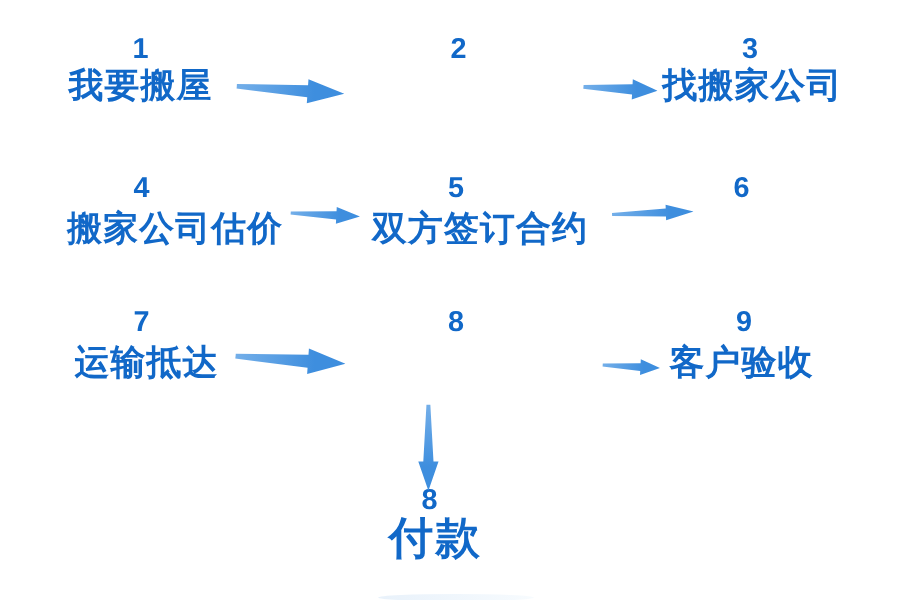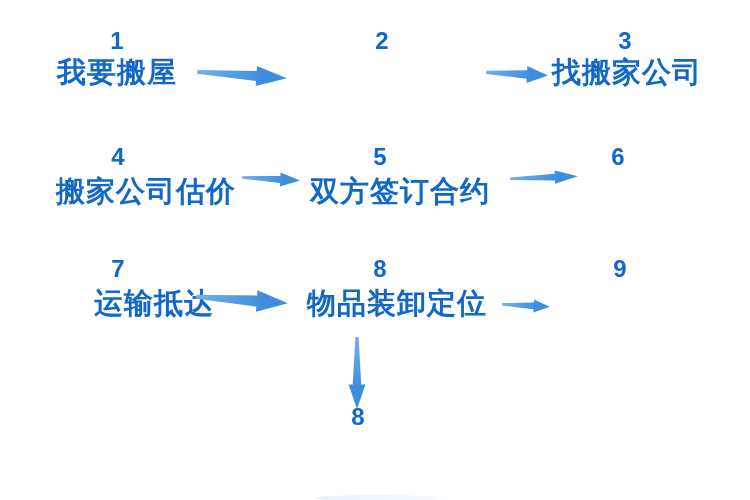--- a/index.html
+++ b/index.html
@@ -31,21 +31,21 @@
 
   
   .n1{left:117px;top:28px;}  .n2{left:382px;top:28px;}  .n3{left:625px;top:28px;}
   .n4{left:118px;top:144px;} .n5{left:380px;top:144px;} .n6{left:618px;top:144px;}
   .n7{left:118px;top:256px;} .n8{left:380px;top:256px;} .n9{left:620px;top:256px;}
   .n10{left:358px;top:404px;}
 
   
   .l1{left:117px;top:57px;}  .l2{left:392px;top:57px;}  .l3{left:627px;top:57px;}
   .l4{left:146px;top:176px;} .l5{left:400px;top:176px;} .l6{left:650px;top:176px;}
-  .l7{left:122px;top:288px;margin-left:32px;} .l8{left:397px;top:288px;} .l9{left:618px;top:288px;}
+  .l7{left:122px;top:288px;} .l8{left:397px;top:288px;} .l9{left:618px;top:288px;}
   .l10{left:363px;top:430px;}
 
   
   .arrow{position:absolute;display:block;}
   .a12{left:197px;top:62px;width:90px;height:26px;transform:rotate(4deg);}
   .a23{left:486px;top:63px;width:62px;height:22px;transform:rotate(3deg);}
   .a45{left:242px;top:170px;width:58px;height:18px;transform:rotate(3deg);}
   .a56{left:510px;top:169px;width:68px;height:17px;transform:rotate(-2deg);}
   .a78{left:196px;top:286px;width:92px;height:28px;transform:rotate(4deg);}
   .a89{left:502px;top:297px;width:48px;height:17px;transform:rotate(3deg);}
@@ -89,25 +89,26 @@
 
   <div class="num n5">5</div>
   <div class="lbl l5">双方签订合约</div>
 
   <div class="num n6">6</div>
 
   <div class="num n7">7</div>
   <div class="lbl l7">运输抵达</div>
 
   <div class="num n8">8</div>
-  <div class="lbl l8">物品装卸定位</div>
 
   <div class="num n9">9</div>
+  <div class="lbl l9">客户验收</div>
 
   <div class="num n10">8</div>
+  <div class="lbl l10 big">付款</div>
 
   <svg class="arrow a12" viewBox="0 0 100 30" preserveAspectRatio="none">
     <polygon points="0,12.8 66,9.2 66,3.5 100,15 66,26.5 66,20.8 0,17.2" fill="url(#gradH)"></polygon>
   </svg>
   <svg class="arrow a23" viewBox="0 0 100 30" preserveAspectRatio="none">
     <polygon points="0,12.8 66,9.2 66,3.5 100,15 66,26.5 66,20.8 0,17.2" fill="url(#gradH)"></polygon>
   </svg>
   <svg class="arrow a45" viewBox="0 0 100 30" preserveAspectRatio="none">
     <polygon points="0,12.8 66,9.2 66,3.5 100,15 66,26.5 66,20.8 0,17.2" fill="url(#gradH)"></polygon>
   </svg>

